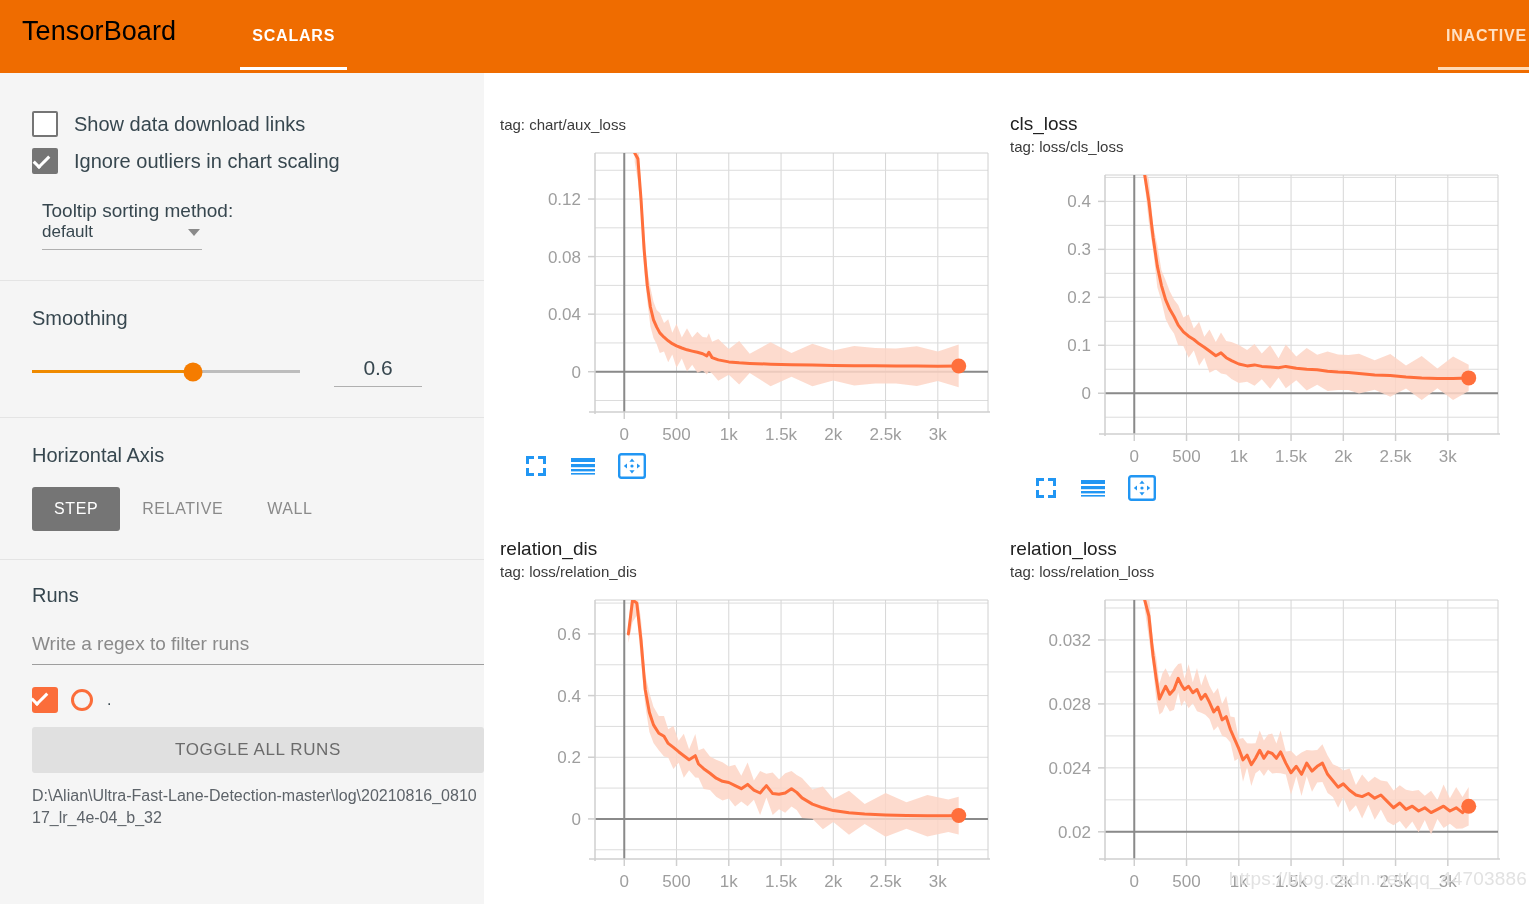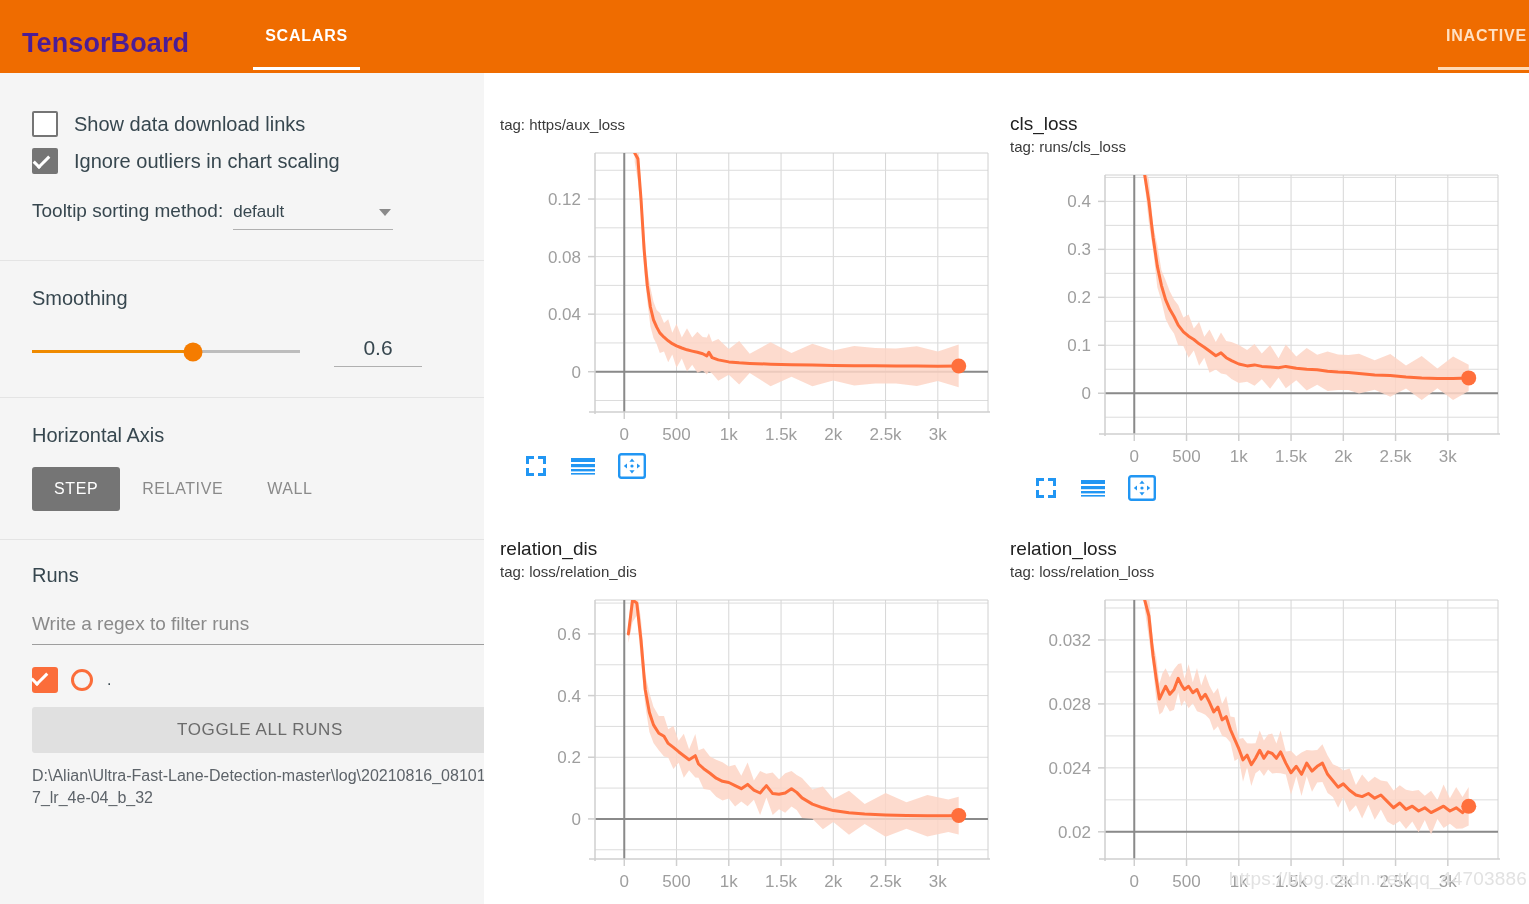--- a/index.html
+++ b/index.html
@@ -12,22 +12,22 @@
   }
   #app { position: relative; width: 1529px; height: 904px; background: #fff; }
 
   
   .topbar {
     position: absolute; left: 0; top: 0; width: 1529px; height: 73px;
     background: #ef6c00; display: flex; align-items: flex-start;
     box-shadow: 0 1px 4px rgba(0,0,0,.25);
   }
   .brand {
-    color: #4c1d95; font-size: 27px; font-weight: bold;
-    letter-spacing: .1px; margin-left: 22px; margin-top: 28px;
+    color: #000000; font-size: 27px; font-weight: normal;
+    letter-spacing: .1px; margin-left: 22px; margin-top: 16px;
     white-space: nowrap;
   }
   .tabs { display: flex; margin-left: 50px; height: 73px; align-items: flex-start; }
   .tab {
     position: relative; color: #fff; font-size: 16px; font-weight: bold;
     letter-spacing: .8px; padding: 27px 26px 8px 26px; height: 73px;
     cursor: pointer; white-space: nowrap;
   }
   .tab.active::after {
     content: ""; position: absolute; left: 14px; right: 14px; bottom: 3px;
@@ -39,41 +39,41 @@
     padding: 27px 26px 0 26px; height: 73px; white-space: nowrap; cursor: pointer;
   }
   .tab-right::after {
     content: ""; position: absolute; left: 18px; right: 0; bottom: 3px;
     height: 3px; background: #ffd9b3;
   }
 
   
   .sidebar {
     position: absolute; left: 0; top: 73px; width: 521px; height: 831px;
-    background: #f5f5f5; border-right: 1px solid #15803d;
+    background: #f5f5f5; border-right: 5px solid #15803d;
     overflow: hidden;
   }
   .sb-section { padding: 0 32px; }
   .divider { height: 1px; background: #e4e4e4; margin: 0; }
 
   .cb-row { display: flex; align-items: center; cursor: pointer; }
   .cb-row + .cb-row { margin-top: 11px; }
   .cbox {
     width: 26px; height: 26px; border: 2px solid #757575; border-radius: 2px;
     background: #fff; flex: 0 0 auto; position: relative;
   }
   .cbox.checked { background: #757575; border-color: #757575; }
   .cbox.checked::after {
     content: ""; position: absolute; left: 5px; top: 10px;
     width: 13px; height: 6px; border-left: 3px solid #fff; border-bottom: 3px solid #fff;
     transform: rotate(-45deg); transform-origin: left bottom;
   }
   .cb-label { font-size: 20px; color: #37474f; margin-left: 16px; white-space: nowrap; }
 
-  .tooltip-row { display: flex; align-items: baseline; margin-top: 26px; }
+  .tooltip-row { display: flex; align-items: baseline; margin-top: 26px; flex-direction: column; }
   .tooltip-label { font-size: 19px; color: #37474f; white-space: nowrap; }
   .select-wrap {
     margin-left: 10px; width: 160px; border-bottom: 1px solid #b0b0b0;
     display: flex; align-items: center; justify-content: space-between;
     padding-bottom: 7px; cursor: pointer;
   }
   .select-val { font-size: 17px; color: #37474f; }
   .caret {
     width: 0; height: 0; border-left: 6px solid transparent;
     border-right: 6px solid transparent; border-top: 7px solid #8a8a8a;
@@ -230,21 +230,21 @@
         <div class="run-name">.</div>
       </div>
       <div class="toggle-btn">TOGGLE ALL RUNS</div>
       <div class="run-path">D:\Alian\Ultra-Fast-Lane-Detection-master\log\20210816_081017_lr_4e-04_b_32</div>
     </div>
   </div>
 
   <div class="charts">
 
     <div class="card c0">
-      <div class="card-tag">tag: https/aux_loss</div>
+      <div class="card-tag">tag: chart/aux_loss</div>
       <div class="plotwrap">
           <svg class="plot" width="500" height="300">
             <defs>
               <clipPath id="clip0">
                 <rect x="95" y="6" width="393" height="259"></rect>
               </clipPath>
             </defs>
             <line x1="124.26595744680851" y1="6" x2="124.26595744680851" y2="265" stroke="#d6d6d6" stroke-width="1"></line>
             <line x1="176.52659574468083" y1="6" x2="176.52659574468083" y2="265" stroke="#d6d6d6" stroke-width="1"></line>
             <line x1="228.7872340425532" y1="6" x2="228.7872340425532" y2="265" stroke="#d6d6d6" stroke-width="1"></line>
@@ -321,21 +321,21 @@
     <path d="M5.8 13l3.2-2.6v5.2z"></path>
                 <path d="M22.2 13l-3.2 2.6v-5.2z"></path>
     <circle cx="14" cy="13" r="1.6"></circle>
               </g>
             </svg></span>
       </div>
     </div>
 
     <div class="card c1">
       <div class="card-title">cls_loss</div>
-      <div class="card-tag">tag: runs/cls_loss</div>
+      <div class="card-tag">tag: loss/cls_loss</div>
       <div class="plotwrap">
           <svg class="plot" width="500" height="300">
             <defs>
               <clipPath id="clip1">
                 <rect x="95" y="6" width="393" height="259"></rect>
               </clipPath>
             </defs>
             <line x1="124.26595744680851" y1="6" x2="124.26595744680851" y2="265" stroke="#d6d6d6" stroke-width="1"></line>
             <line x1="176.52659574468083" y1="6" x2="176.52659574468083" y2="265" stroke="#d6d6d6" stroke-width="1"></line>
             <line x1="228.7872340425532" y1="6" x2="228.7872340425532" y2="265" stroke="#d6d6d6" stroke-width="1"></line>

